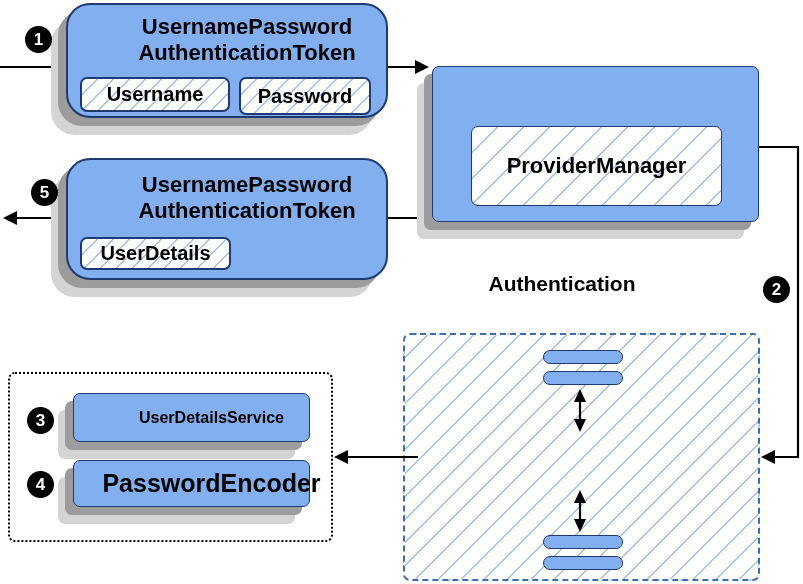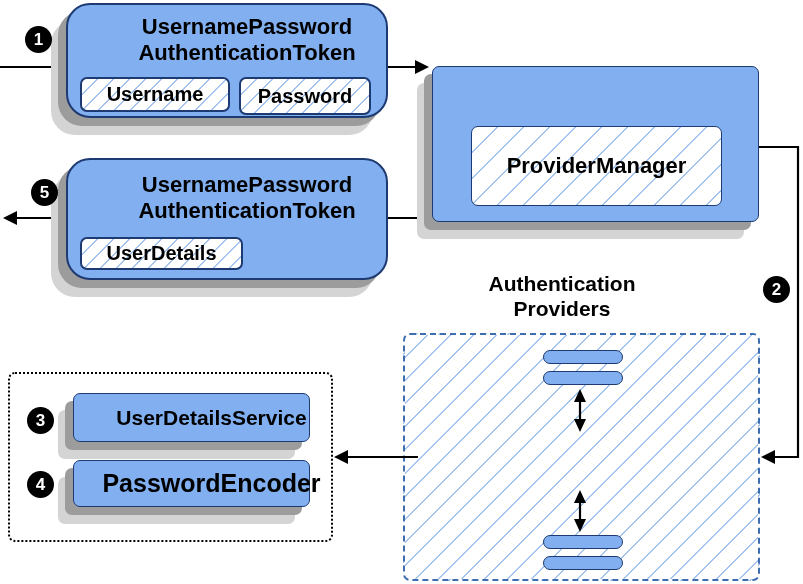--- a/index.html
+++ b/index.html
@@ -87,36 +87,35 @@
 
   <div class="abs bluebox shadow3d z10" style="left:432px;top:66px;width:327px;height:156px;border-width:1.5px;">
     <div class="abs hatch-med flexc" style="left:38px;top:59px;width:251px;height:80px;border:1.5px solid var(--border);font-weight:bold;font-size:22px;">ProviderManager</div>
   </div>
 
   <div class="abs bluebox rounded shadow3d z10" style="left:66px;top:158px;width:322px;height:122px;">
     <div class="title" style="font-size:22px;line-height:26px;margin-top:12px;">
       <div>UsernamePassword</div>
       <div>AuthenticationToken</div>
     </div>
-    <div class="abs fieldbox hatch-fine flexc" style="left:12px;top:77px;width:163px;height:33px;">UserDetails</div>
+    <div class="abs fieldbox hatch-fine flexc" style="left:12px;top:77px;width:151px;height:33px;">UserDetails</div>
   </div>
 
   <div class="abs title z1" style="left:442px;top:271px;width:240px;font-size:21px;line-height:25px;">
     <div>Authentication</div>
-    <div>Providers</div>
   </div>
 
   <div class="abs dashed-container hatch-big z1" style="left:403px;top:333px;width:357px;height:248px;"></div>
 
   <div class="abs bluebox z10" style="left:543px;top:350px;width:80px;height:14px;border-width:1.5px;"></div>
   <div class="abs bluebox z10" style="left:543px;top:371px;width:80px;height:14px;border-width:1.5px;"></div>
 
 
   <div class="abs bluebox z10" style="left:543px;top:535px;width:80px;height:14px;border-width:1.5px;"></div>
   <div class="abs bluebox z10" style="left:543px;top:556px;width:80px;height:14px;border-width:1.5px;"></div>
 
   <div class="abs dotted-container z1" style="left:8px;top:372px;width:325px;height:170px;"></div>
 
-  <div class="abs bluebox shadow3d flexc z10" style="left:73px;top:393px;width:237px;height:49px;border-width:1.5px;font-weight:bold;font-size:21px;">UserDetailsService</div>
+  <div class="abs bluebox shadow3d flexc z10" style="left:73px;top:393px;width:237px;height:49px;border-width:1.5px;font-weight:bold;font-size:16px;">UserDetailsService</div>
 
   <div class="abs bluebox shadow3d flexc z10" style="left:73px;top:460px;width:237px;height:47px;border-width:1.5px;font-weight:bold;font-size:25px;">PasswordEncoder</div>
 
 </div>
 
 </body></html>

